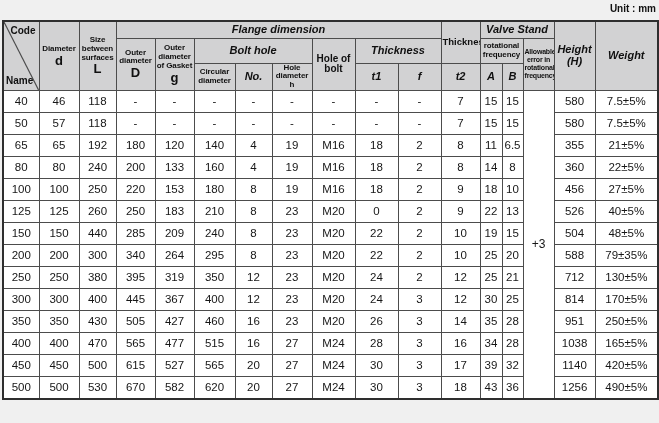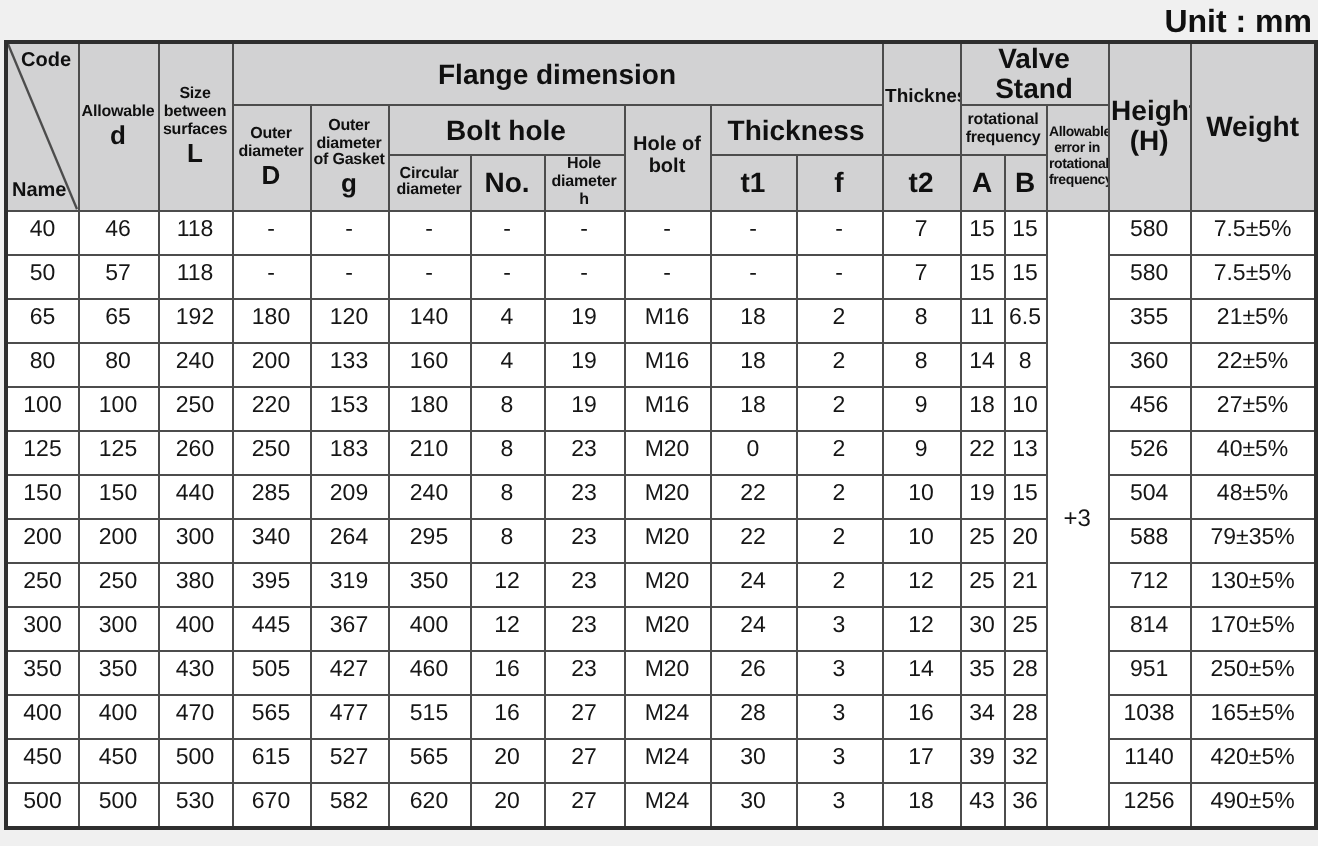--- a/index.html
+++ b/index.html
@@ -4,42 +4,42 @@
 <style>
   html,body{margin:0;padding:0;}
   body{
     width:659px;height:423px;background:#f0f0f0;
     font-family:"Liberation Sans", sans-serif;
     -webkit-font-smoothing:antialiased;
   }
   .page{position:relative;width:659px;height:423px;overflow:hidden;}
   .unit-label{
     position:absolute;top:3px;right:3px;
-    font-size:16px;font-weight:bold;color:#111;
+    font-size:10px;font-weight:bold;color:#111;
   }
   table.spec{
     position:absolute;left:2px;top:20px;
     width:655px;table-layout:fixed;
     border-collapse:collapse;border:2px solid #2e2e2e;
   }
   th,td{border:1px solid #4c4c4c;overflow:hidden;}
   thead th{
     background:#d2d2d3;color:#101010;font-weight:bold;
     padding:0 1px;text-align:center;vertical-align:middle;
     line-height:1.08;
   }
   thead tr.h1{height:17px;}
   thead tr.h2{height:25px;}
   thead tr.h3{height:25px;}
   tbody td{
     background:#ffffff;color:#161616;
     height:21px;padding:0;text-align:center;vertical-align:middle;
     font-size:11.5px;line-height:1;
   }
-  .lg{font-size:14px;}
+  .lg{font-size:11px;font-style:italic;}
   .md{font-size:10px;line-height:1.05;}
   .sm{font-size:8px;line-height:1.1;letter-spacing:-0.1px;font-weight:bold;}
   .xs{font-size:7px;line-height:1.15;letter-spacing:-0.2px;font-weight:bold;}
   .sym{font-size:13px;line-height:1.05;font-weight:bold;}
   .thick-narrow{font-size:9.5px;white-space:nowrap;}
   .diag-cell{position:relative;padding:10px;}
   .diag-cell svg{position:absolute;left:0;top:0;width:100%;height:100%;}
   .diag-code{position:absolute;top:4px;right:3px;font-size:10px;}
   .diag-name{position:absolute;bottom:3px;left:2px;font-size:10px;}
   .allow-val{font-size:12px;}
@@ -78,21 +78,21 @@
     <thead>
       <tr class="h1">
         <th rowspan="3" class="diag-cell">
           <svg viewBox="0 0 36 70" preserveAspectRatio="none">
               <line x1="0" y1="0" x2="36" y2="70" stroke="#4c4c4c" stroke-width="1.2"></line>
             </svg>
           <span class="diag-code">Code</span>
           <span class="diag-name">Name</span>
         </th>
         <th rowspan="3">
-          <div class="sm">Allowable</div>
+          <div class="sm">Diameter</div>
           <div class="sym">d</div>
         </th>
         <th rowspan="3">
           <div class="sm">Size between surfaces</div>
           <div class="sym">L</div>
         </th>
         <th colspan="8" class="lg">Flange dimension</th>
         <th rowspan="2" class="thick-narrow">Thickness</th>
         <th colspan="3" class="lg">Valve Stand</th>
         <th rowspan="3" class="lg">Height (H)</th>

